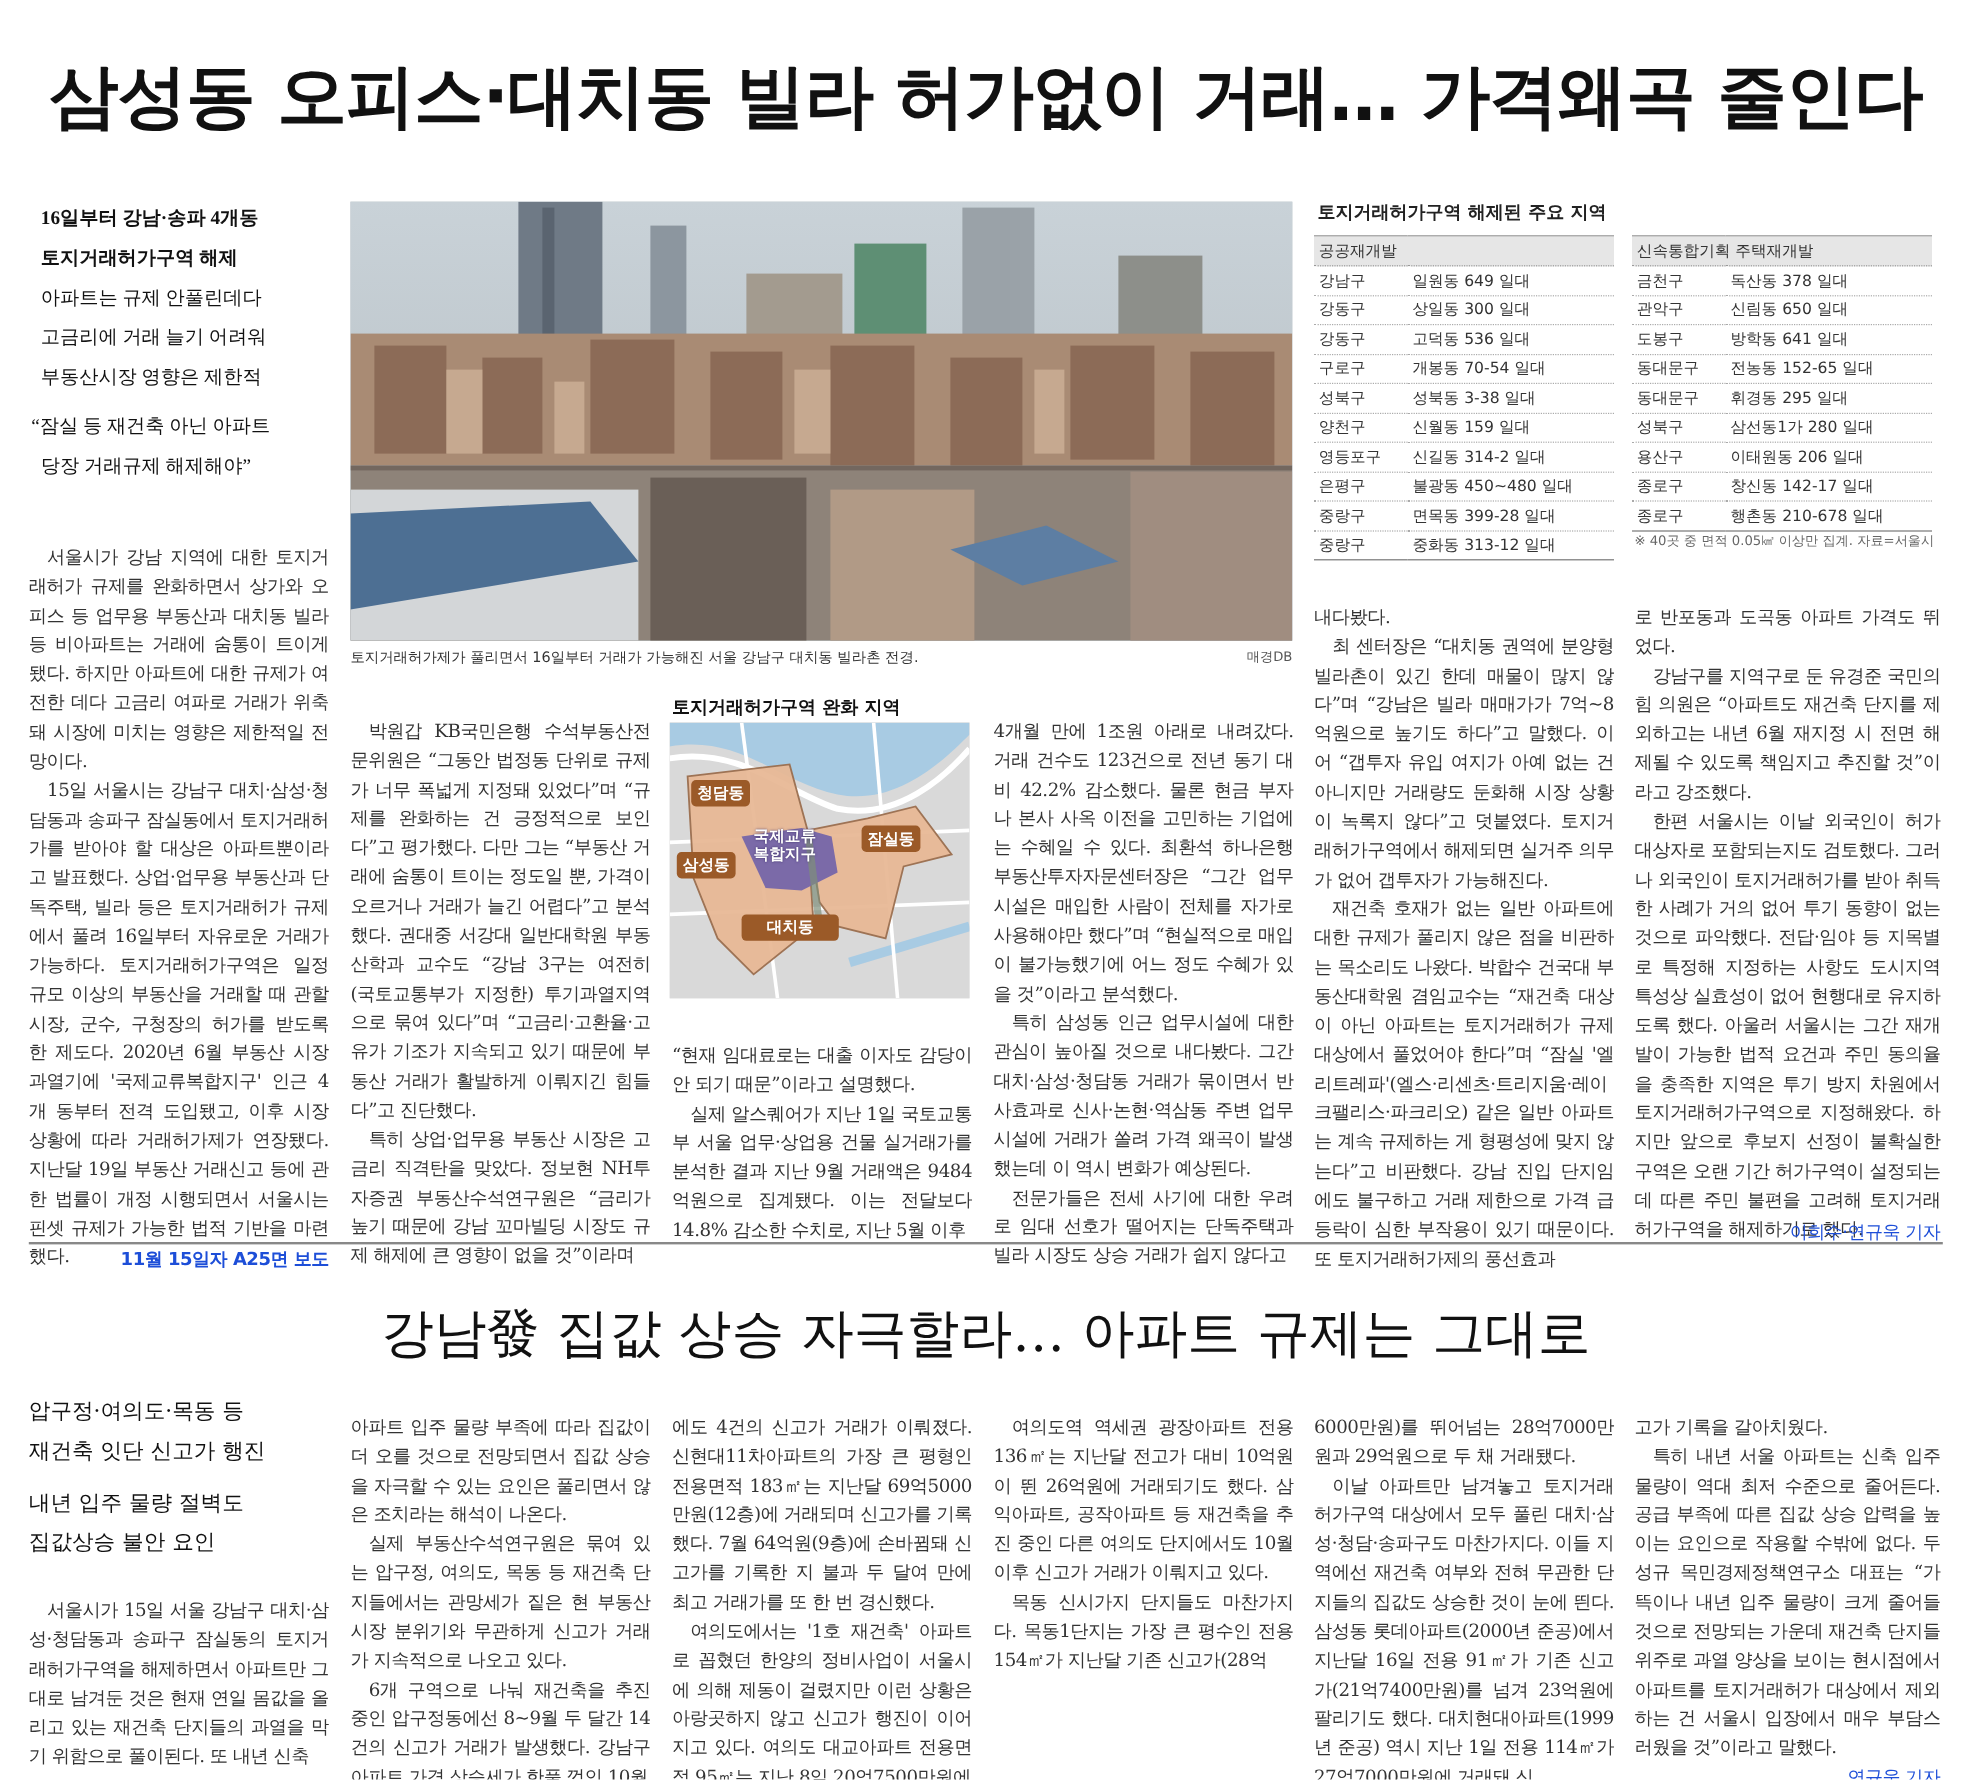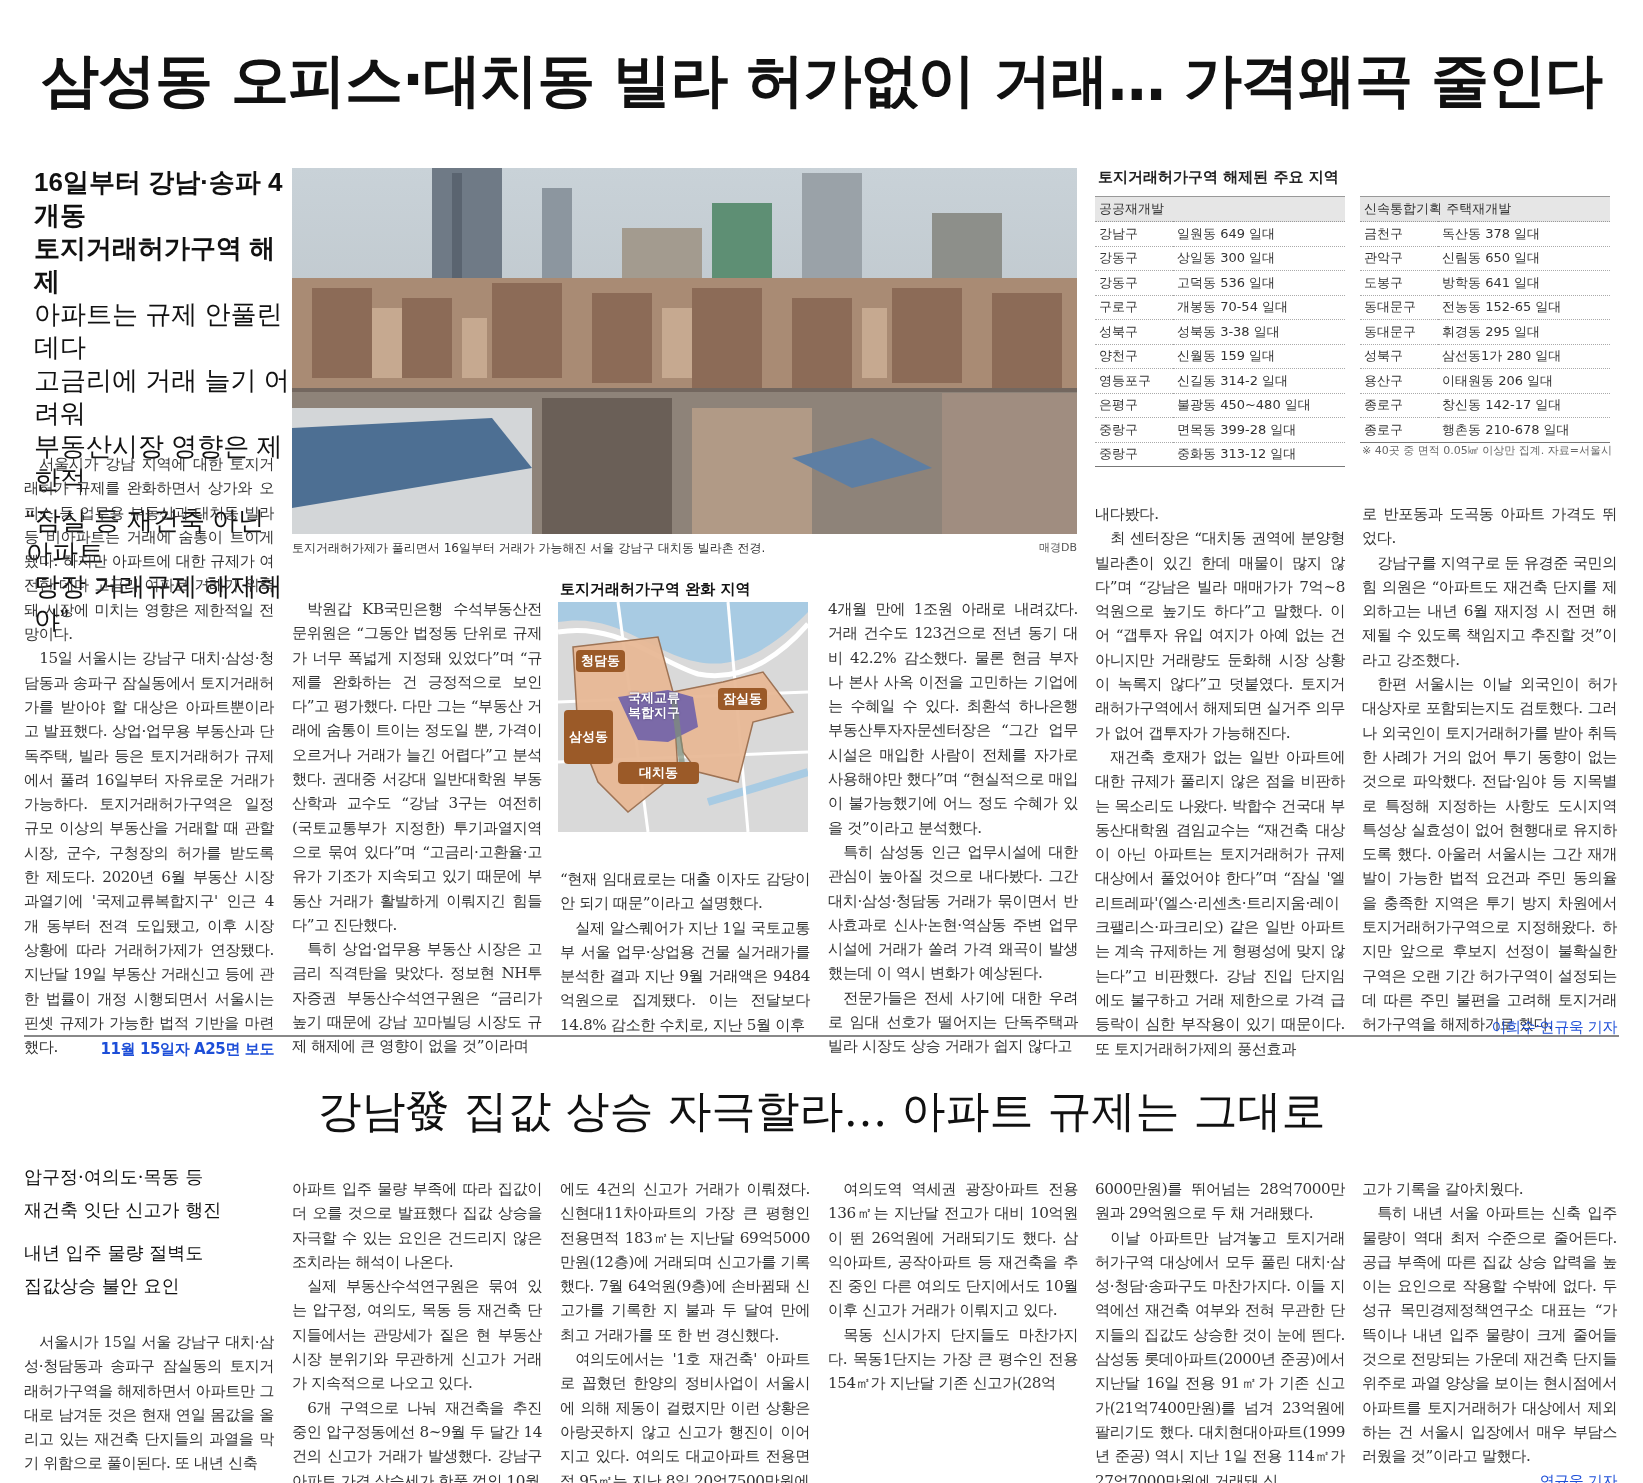--- a/index.html
+++ b/index.html
@@ -3,21 +3,21 @@
 <meta charset="utf-8">
 <style>
   html, body { margin: 0; padding: 0; background: #ffffff; }
   body { width: 1643px; height: 1483px; position: relative; overflow: hidden;
          font-family: "DejaVu Serif", serif; color: #2a2a2a; }
   .abs { position: absolute; }
   .headline { left: 0; width: 1643px; text-align: center; font-family: "DejaVu Sans", sans-serif;
               font-weight: bold; color: #111; letter-spacing: -1px; }
   #h1 { top: 42px; font-size: 58px; }
   #h2 { top: 1082px; font-size: 44px; font-weight: normal; font-family: "DejaVu Serif", serif; letter-spacing: 0; }
-  .subhead { font-family: Liberation Sans, sans-serif; font-size: 26px; line-height: 33px; color: #111; }
+  .subhead { font-family: Liberation Serif, serif; font-size: 16px; line-height: 33px; color: #111; }
   .subhead .b { font-weight: bold; }
   .col { font-size: 15.2px; line-height: 24.3px; text-align: justify; letter-spacing: -0.4px; color: #333; margin-top: 12px; }
   .col p { margin: 0; text-indent: 1em; }
   .col p.noindent { text-indent: 0; }
   .byline { text-align: right; font-family: "DejaVu Sans", sans-serif; font-size: 15px; font-weight: bold; color: #1d4ed8; }
   .byline.light { font-weight: normal; }
   .photo { left: 292px; top: 168px; width: 785px; height: 366px; overflow: hidden; background: #b9c2c8; }
   .caption { left: 292px; top: 540px; width: 785px; font-family: "DejaVu Sans", sans-serif; font-size: 12px; color: #333; display: flex; justify-content: space-between; }
   .tbl-title { font-family: "DejaVu Sans", sans-serif; font-weight: bold; font-size: 15px; color: #222; }
   table.rt { border-collapse: collapse; font-family: "DejaVu Sans", sans-serif; font-size: 13px; color: #333; }
@@ -218,21 +218,21 @@
         <line x1="0" y1="160" x2="250" y2="150"></line>
       <line x1="60" y1="0" x2="90" y2="230"></line>
         <line x1="170" y1="0" x2="190" y2="230"></line>
     </g>
     <polygon points="15,45 100,35 115,90 120,170 70,210 40,180 20,130" fill="#e8b996" stroke="#9b6e4e" stroke-width="1.5" opacity="0.95"></polygon>
     <polygon points="115,90 165,80 205,70 235,110 195,120 180,180 140,170 125,150" fill="#e8b996" stroke="#9b6e4e" stroke-width="1.5" opacity="0.95"></polygon>
     <polygon points="60,95 110,88 135,95 140,125 110,140 80,138" fill="#7b6aa8"></polygon>
     <line x1="115" y1="90" x2="125" y2="170" stroke="#7e8f7a" stroke-width="6" opacity="0.7"></line>
   </svg>
   <span class="abs" style="left:18px;top:48px;background:#9b5a28;color:#fff;font:bold 13px 'DejaVu Sans',sans-serif;padding:2px 5px;border-radius:4px;">청담동</span>
-  <span class="abs" style="left:6px;top:108px;background:#9b5a28;color:#fff;font:bold 13px 'DejaVu Sans',sans-serif;padding:18px 5px;border-radius:4px;">삼성동</span>
+  <span class="abs" style="left:6px;top:108px;background:#9b5a28;color:#fff;font:bold 13px 'DejaVu Sans',sans-serif;padding:2px 5px;border-radius:4px;">삼성동</span>
   <span class="abs" style="left:60px;top:160px;background:#9b5a28;color:#fff;font:bold 13px 'DejaVu Sans',sans-serif;padding:2px 21px;border-radius:4px;">대치동</span>
   <span class="abs" style="left:160px;top:86px;background:#9b5a28;color:#fff;font:bold 13px 'DejaVu Sans',sans-serif;padding:2px 5px;border-radius:4px;">잠실동</span>
   <div class="abs" style="left:70px;top:88px;color:#fff;font:bold 13px 'DejaVu Sans',sans-serif;line-height:15px;text-align:center;text-shadow:0 0 2px #3b2f66;">
     <div>국제교류</div>
       <div>복합지구</div>
   </div>
 </div>
 
 <div class="abs col" style="left:560px; top:855px; width:250px;">
   <p class="noindent">“현재 임대료로는 대출 이자도 감당이 안 되기 때문”이라고 설명했다.</p>
@@ -267,21 +267,21 @@
   <div>재건축 잇단 신고가 행진</div>
   <div style="height:10px"></div>
   <div>내년 입주 물량 절벽도</div>
   <div>집값상승 불안 요인</div>
 </div>
 
 <div class="abs col" style="left:24px; top:1318px; width:250px;">
   <p>서울시가 15일 서울 강남구 대치·삼성·청담동과 송파구 잠실동의 토지거래허가구역을 해제하면서 아파트만 그대로 남겨둔 것은 현재 연일 몸값을 올리고 있는 재건축 단지들의 과열을 막기 위함으로 풀이된다. 또 내년 신축</p>
 </div>
 <div class="abs col" style="left:292px; top:1165px; width:250px;">
-  <p class="noindent">아파트 입주 물량 부족에 따라 집값이 더 오를 것으로 발표했다 집값 상승을 자극할 수 있는 요인은 건드리지 않은 조치라는 해석이 나온다.</p>
+  <p class="noindent">아파트 입주 물량 부족에 따라 집값이 더 오를 것으로 전망되면서 집값 상승을 자극할 수 있는 요인은 풀리면서 않은 조치라는 해석이 나온다.</p>
   <p>실제 부동산수석연구원은 묶여 있는 압구정, 여의도, 목동 등 재건축 단지들에서는 관망세가 짙은 현 부동산 시장 분위기와 무관하게 신고가 거래가 지속적으로 나오고 있다.</p>
   <p>6개 구역으로 나눠 재건축을 추진 중인 압구정동에선 8~9월 두 달간 14건의 신고가 거래가 발생했다. 강남구 아파트 가격 상승세가 한풀 꺾인 10월</p>
 </div>
 <div class="abs col" style="left:560px; top:1165px; width:250px;">
   <p class="noindent">에도 4건의 신고가 거래가 이뤄졌다. 신현대11차아파트의 가장 큰 평형인 전용면적 183㎡는 지난달 69억5000만원(12층)에 거래되며 신고가를 기록했다. 7월 64억원(9층)에 손바뀜돼 신고가를 기록한 지 불과 두 달여 만에 최고 거래가를 또 한 번 경신했다.</p>
   <p>여의도에서는 '1호 재건축' 아파트로 꼽혔던 한양의 정비사업이 서울시에 의해 제동이 걸렸지만 이런 상황은 아랑곳하지 않고 신고가 행진이 이어지고 있다. 여의도 대교아파트 전용면적 95㎡는 지난 8일 20억7500만원에</p>
 </div>
 <div class="abs col" style="left:828px; top:1165px; width:250px;">
   <p>여의도역 역세권 광장아파트 전용 136㎡는 지난달 전고가 대비 10억원이 뛴 26억원에 거래되기도 했다. 삼익아파트, 공작아파트 등 재건축을 추진 중인 다른 여의도 단지에서도 10월 이후 신고가 거래가 이뤄지고 있다.</p>
   <p>목동 신시가지 단지들도 마찬가지다. 목동1단지는 가장 큰 평수인 전용 154㎡가 지난달 기존 신고가(28억</p>

